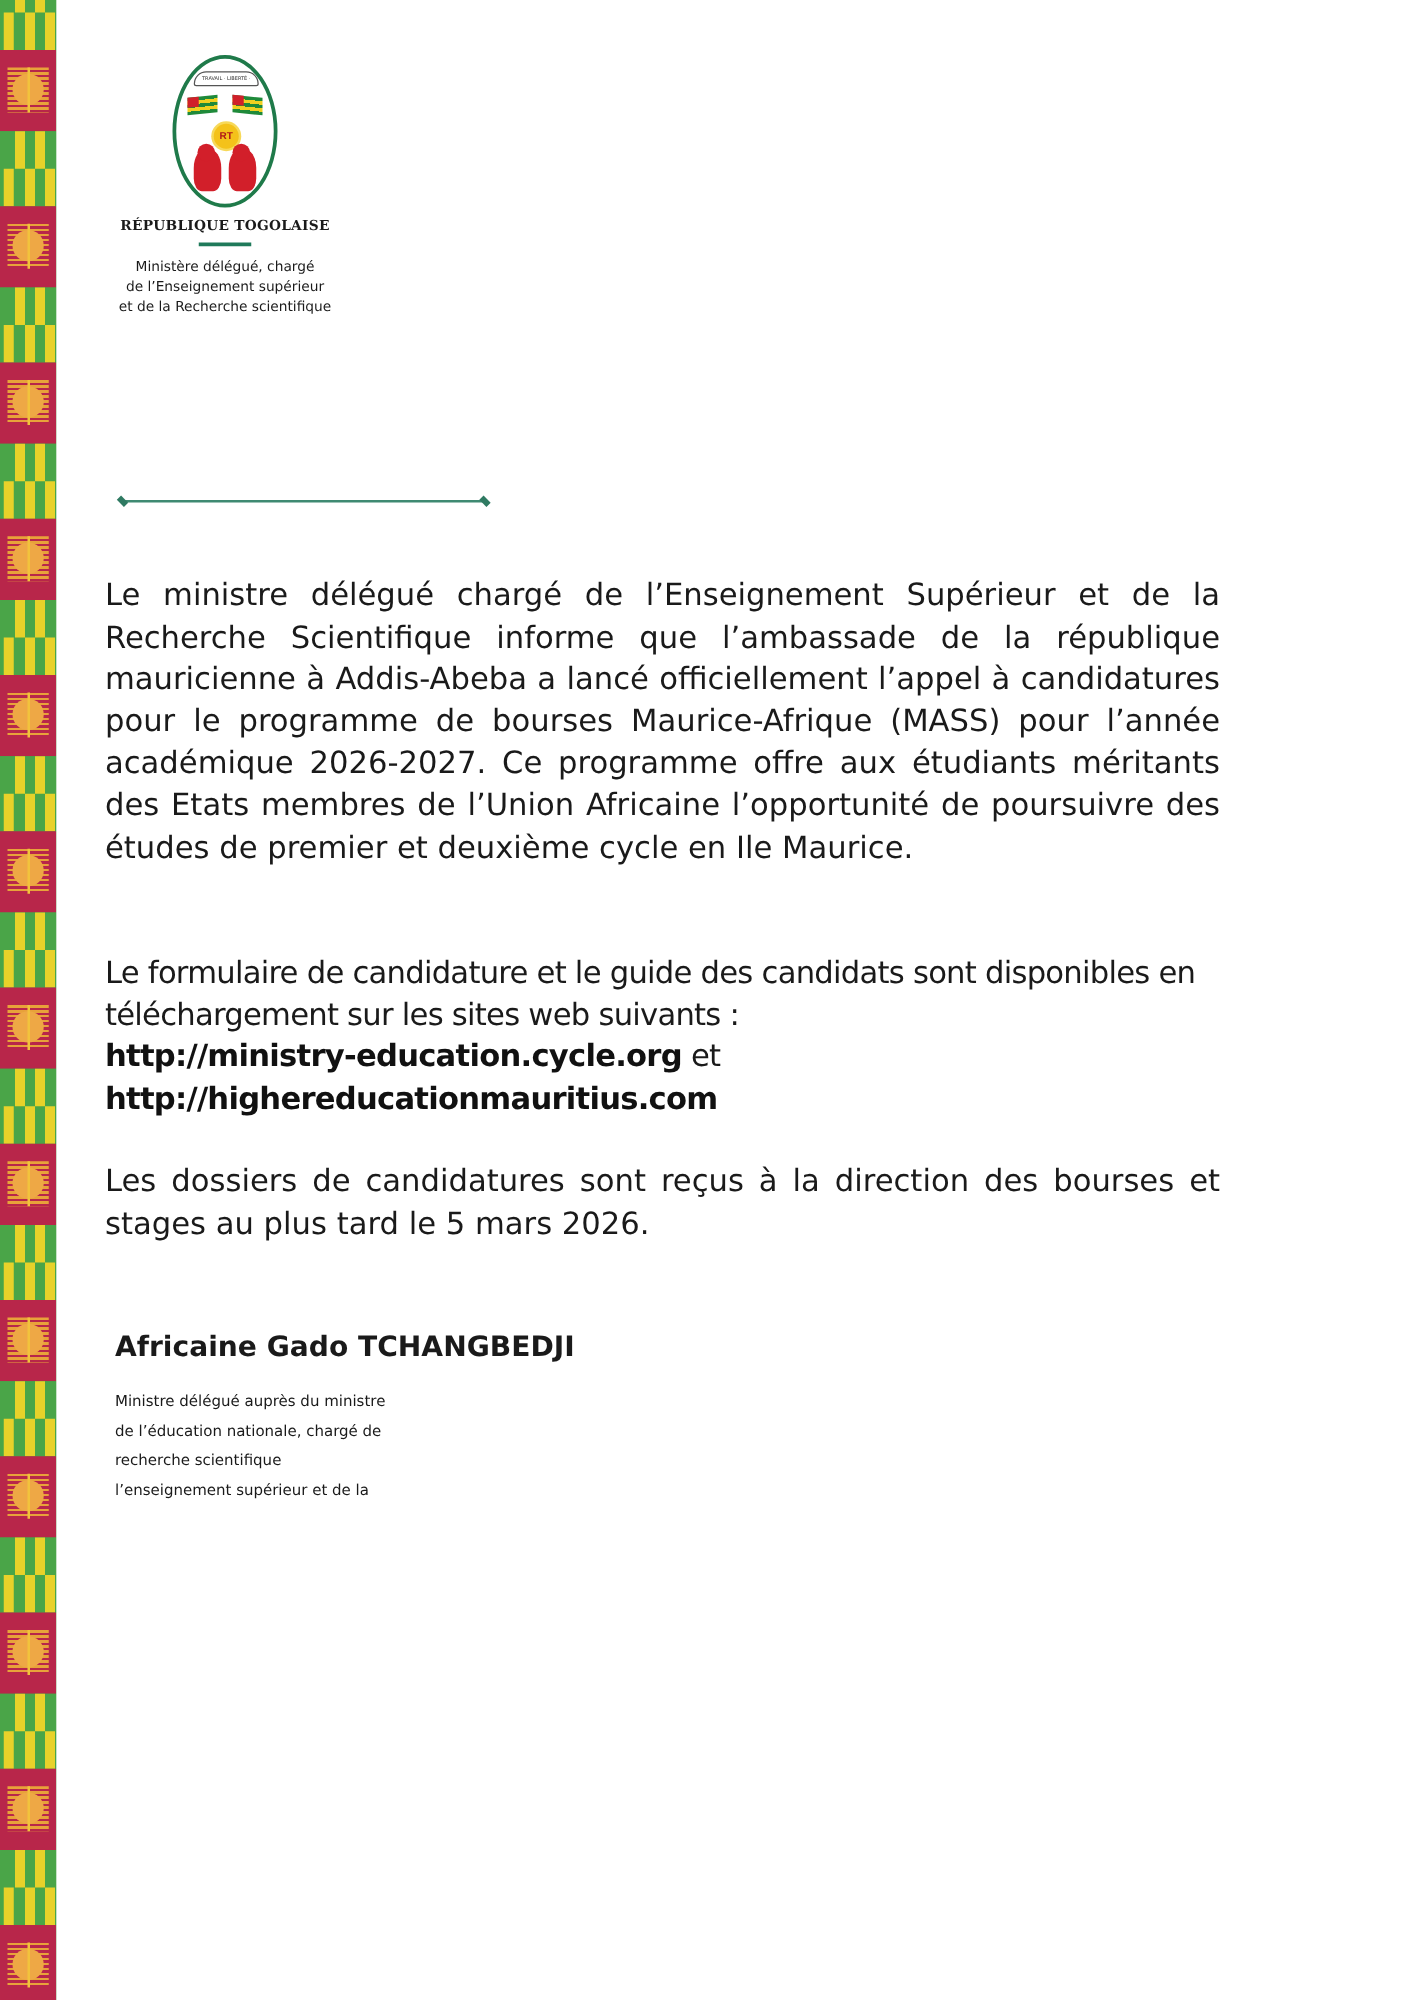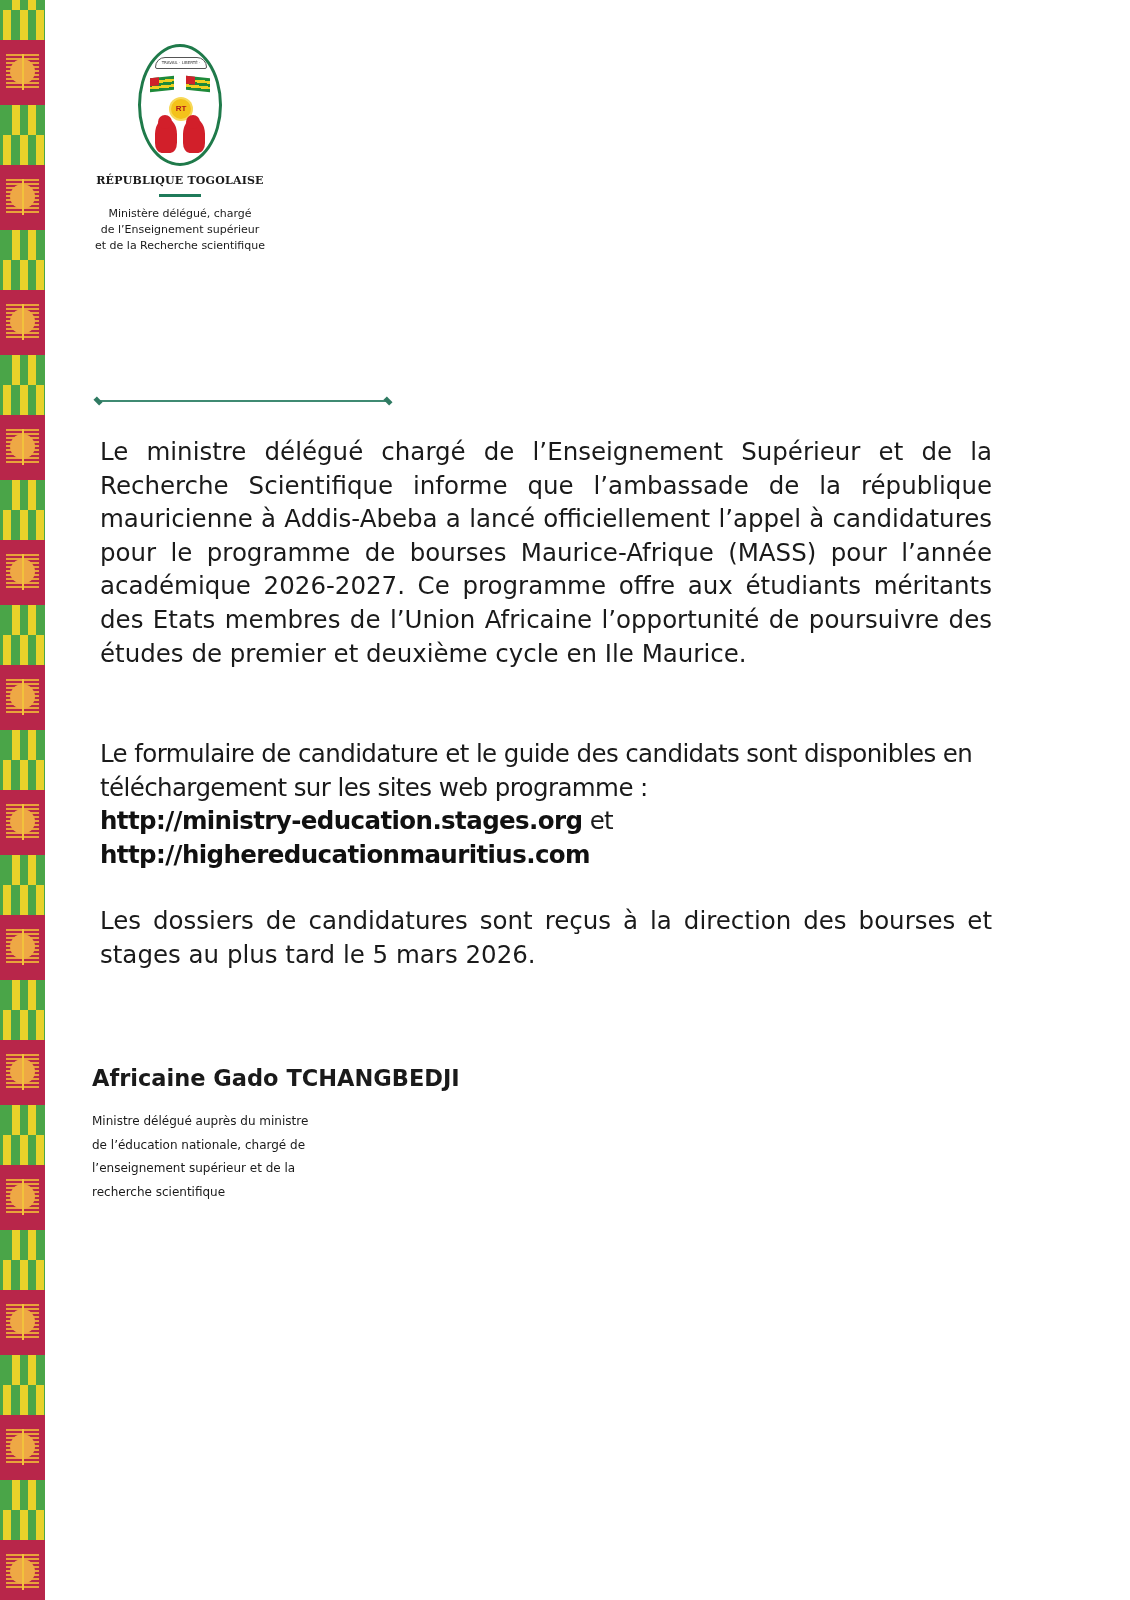--- a/index.html
+++ b/index.html
@@ -193,26 +193,27 @@
       width: 8px; height: 8px;
       background: #2f7a62;
       transform: rotate(45deg) scaleY(0.6);
     }
     .divider::before { left: -2px; }
     .divider::after { right: -2px; }
 
     
     .body {
       position: absolute;
-      left: 100px;
+      left: 84px;
       width: 892px;
       font-family: "DejaVu Sans", sans-serif;
       font-size: 24.5px;
       line-height: 33.6px;
       color: #1a1a1a;
+      margin-top: 24px;
     }
     .para1 { top: 435px; text-align: justify; text-align-last: left; }
     .para2 { top: 737px; letter-spacing: -0.6px; }
     .para3 { top: 904px; text-align: justify; text-align-last: left; }
     .link {
       font-weight: bold;
       color: #111;
       text-decoration: none;
     }
 
@@ -424,27 +425,27 @@
       <div>de l’Enseignement supérieur</div>
       <div>et de la Recherche scientifique</div>
     </div>
   </div>
 
   <div class="divider"></div>
 
   <p class="body para1">Le ministre délégué chargé de l’Enseignement Supérieur et de la Recherche Scientifique informe que l’ambassade de la république mauricienne à Addis-Abeba a lancé officiellement l’appel à candidatures pour le programme de bourses Maurice-Afrique (MASS) pour l’année académique 2026-2027. Ce programme offre aux étudiants méritants des Etats membres de l’Union Africaine l’opportunité de poursuivre des études de premier et deuxième cycle en Ile Maurice.</p>
 
   <p class="body para2">
-    <span>Le formulaire de candidature et le guide des candidats sont disponibles en téléchargement sur les sites web programme :</span><br>
-    <a class="link">http://ministry-education.stages.org</a><span> et</span><br>
+    <span>Le formulaire de candidature et le guide des candidats sont disponibles en téléchargement sur les sites web suivants :</span><br>
+    <a class="link">http://ministry-education.cycle.org</a><span> et</span><br>
     <a class="link">http://highereducationmauritius.com</a>
   </p>
 
   <p class="body para3">Les dossiers de candidatures sont reçus à la direction des bourses et stages au plus tard le 5 mars 2026.</p>
 
   <div class="signer">Africaine Gado TCHANGBEDJI</div>
   <div class="signer-title">
     <span>Ministre délégué auprès du ministre</span>
     <span>de l’éducation nationale, chargé de</span>
+    <span>recherche scientifique</span>
     <span>l’enseignement supérieur et de la</span>
-    <span>recherche scientifique</span>
   </div>
 </div>
 
 </body></html>

